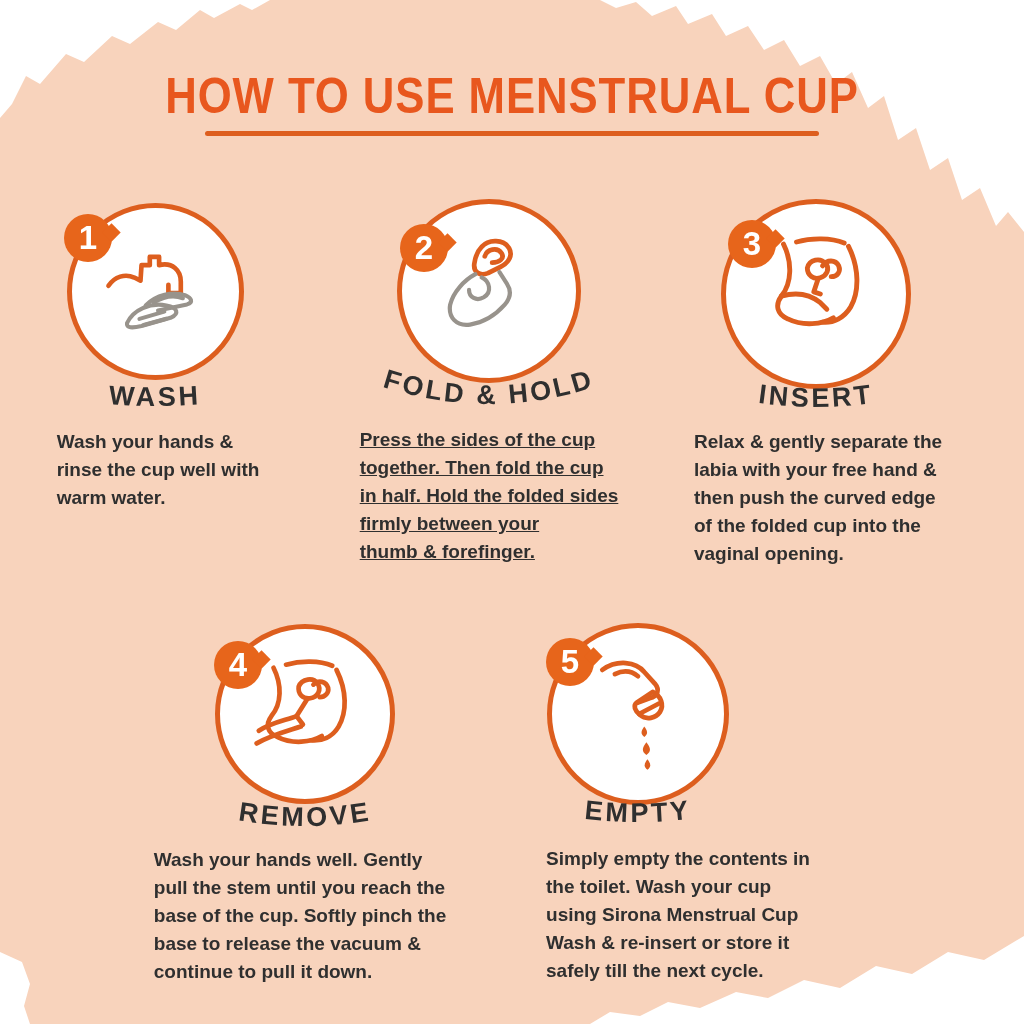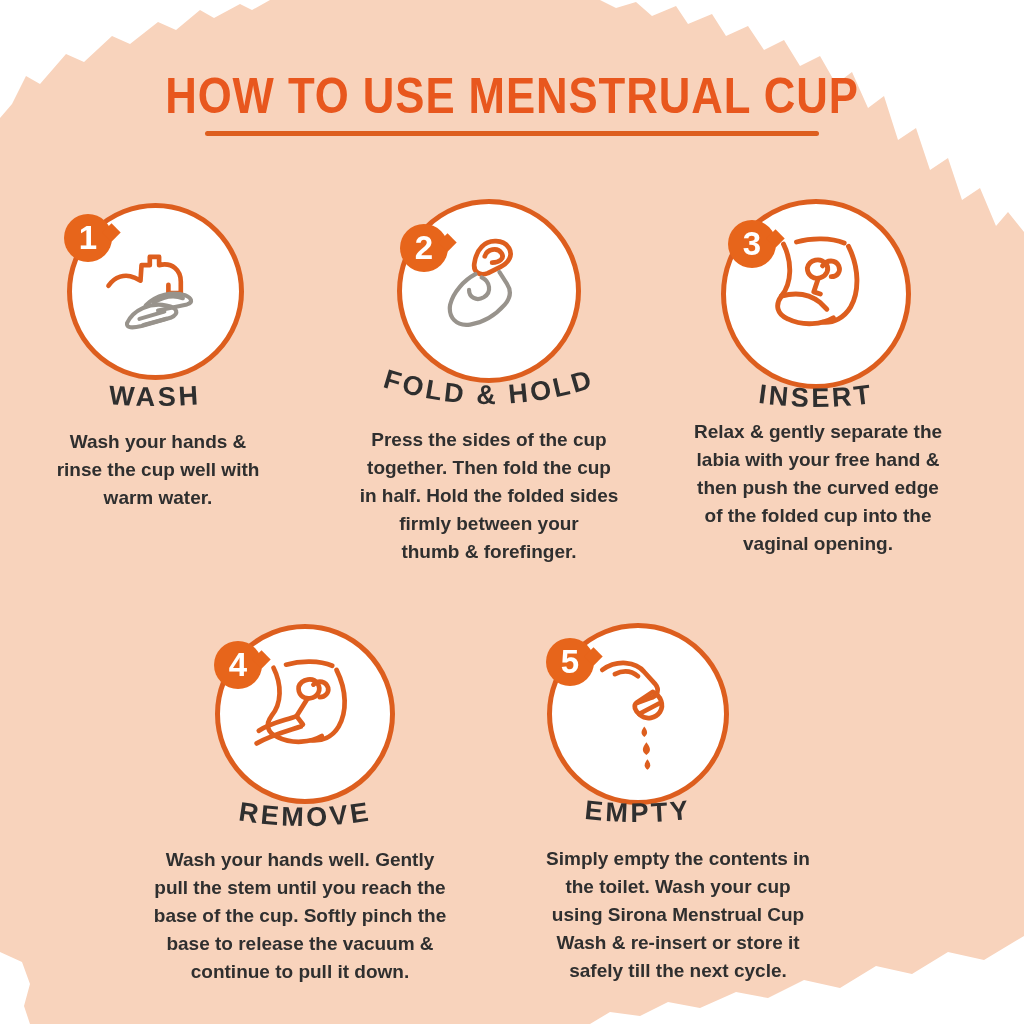--- a/index.html
+++ b/index.html
@@ -46,21 +46,21 @@
 
   svg.arc-label{position:absolute;overflow:visible;}
   svg.arc-label text{
     font-family:"Liberation Sans", sans-serif;
     font-size:27px;font-weight:600;letter-spacing:3px;
     fill:var(--text,#2F2F2F);
   }
 
   .desc{
     position:absolute;transform:translateX(-50%);
-    white-space:pre-line;text-align:center;width:max-content;
+    white-space:pre-line;width:max-content;
     font-size:19px;font-weight:bold;line-height:28px;
     color:var(--text,#2F2F2F);
   }
 
   .stroke-o{stroke:var(--accent,#DD5E1E);fill:none;stroke-width:4.5;stroke-linecap:round;stroke-linejoin:round;}
   .stroke-g{stroke:var(--hands,#98938C);fill:none;stroke-width:4;stroke-linecap:round;stroke-linejoin:round;}
   .fill-o{fill:var(--accent,#DD5E1E);stroke:none;}
 </style>
 </head>
 <body style="--background: #F8D3BC; --accent: #DD5E1E; --badge: #E7651B; --title: #E8571E; --text: #2F2F2F; --hands: #98938C; --white: #FFFFFF;">
@@ -111,21 +111,21 @@
     <g>
       <path class="stroke-g" d="M47 44 C36 50 26 61 23 73 C21 85 29 94 42 92 C55 90 67 82 75 73 C81 66 81 59 77 53 L70 42"></path>
       <path class="stroke-g" d="M53 47 C61 51 63 61 55 66 C48 70 41 66 41 59"></path>
     </g>
   </svg>
 </div>
 <svg class="arc-label" style="left:359px;top:368px;" width="260" height="64" viewBox="0 0 260 64">
   <path id="arc2" d="M10 14 Q130 58 250 14" fill="none"></path>
   <text><textPath href="#arc2" startOffset="50%" text-anchor="middle">FOLD &amp; HOLD</textPath></text>
 </svg>
-<div class="desc" style="left:489px;top:426px;">Press the sides of the cup
+<div class="desc" style="left:489px;top:426px;text-decoration:underline;">Press the sides of the cup
 together.  Then fold the cup
 in half. Hold the  folded sides
 firmly  between your
 thumb &amp; forefinger.</div>
 
 <div class="circle" style="left:721px;top:199px;width:190px;height:190px;">
   <div class="badge" style="left:2px;top:16px;">
       <span>3</span>
     </div>
   <svg class="icon" width="130" height="130" viewBox="0 0 120 120">
@@ -139,21 +139,21 @@
       <path class="stroke-o" d="M52 36 C54 28 64 26 69 32 C73 37 70 43 64 45 C58 47 52 43 52 36 Z"></path>
       <path class="stroke-o" d="M66 34 C70 28 78 28 81 34 C83 39 80 44 74 44"></path>
       <path class="stroke-o" d="M62 46 L58 58 L64 60"></path>
     </g>
   </svg>
 </div>
 <svg class="arc-label" style="left:686px;top:376px;" width="260" height="56" viewBox="0 0 260 56">
   <path id="arc3" d="M20 16 Q130 46 240 16" fill="none"></path>
   <text><textPath href="#arc3" startOffset="50%" text-anchor="middle">INSERT</textPath></text>
 </svg>
-<div class="desc" style="left:818px;top:418px;">Relax &amp; gently separate the
+<div class="desc" style="left:818px;top:428px;">Relax &amp; gently separate the
 labia with your free hand &amp;
 then push the curved edge
 of the folded cup into the
 vaginal opening.</div>
 
 <div class="circle" style="left:215px;top:624px;width:180px;height:180px;">
   <div class="badge" style="left:-6px;top:12px;">
       <span>4</span>
     </div>
   <svg class="icon" width="126" height="126" viewBox="0 0 120 120">

